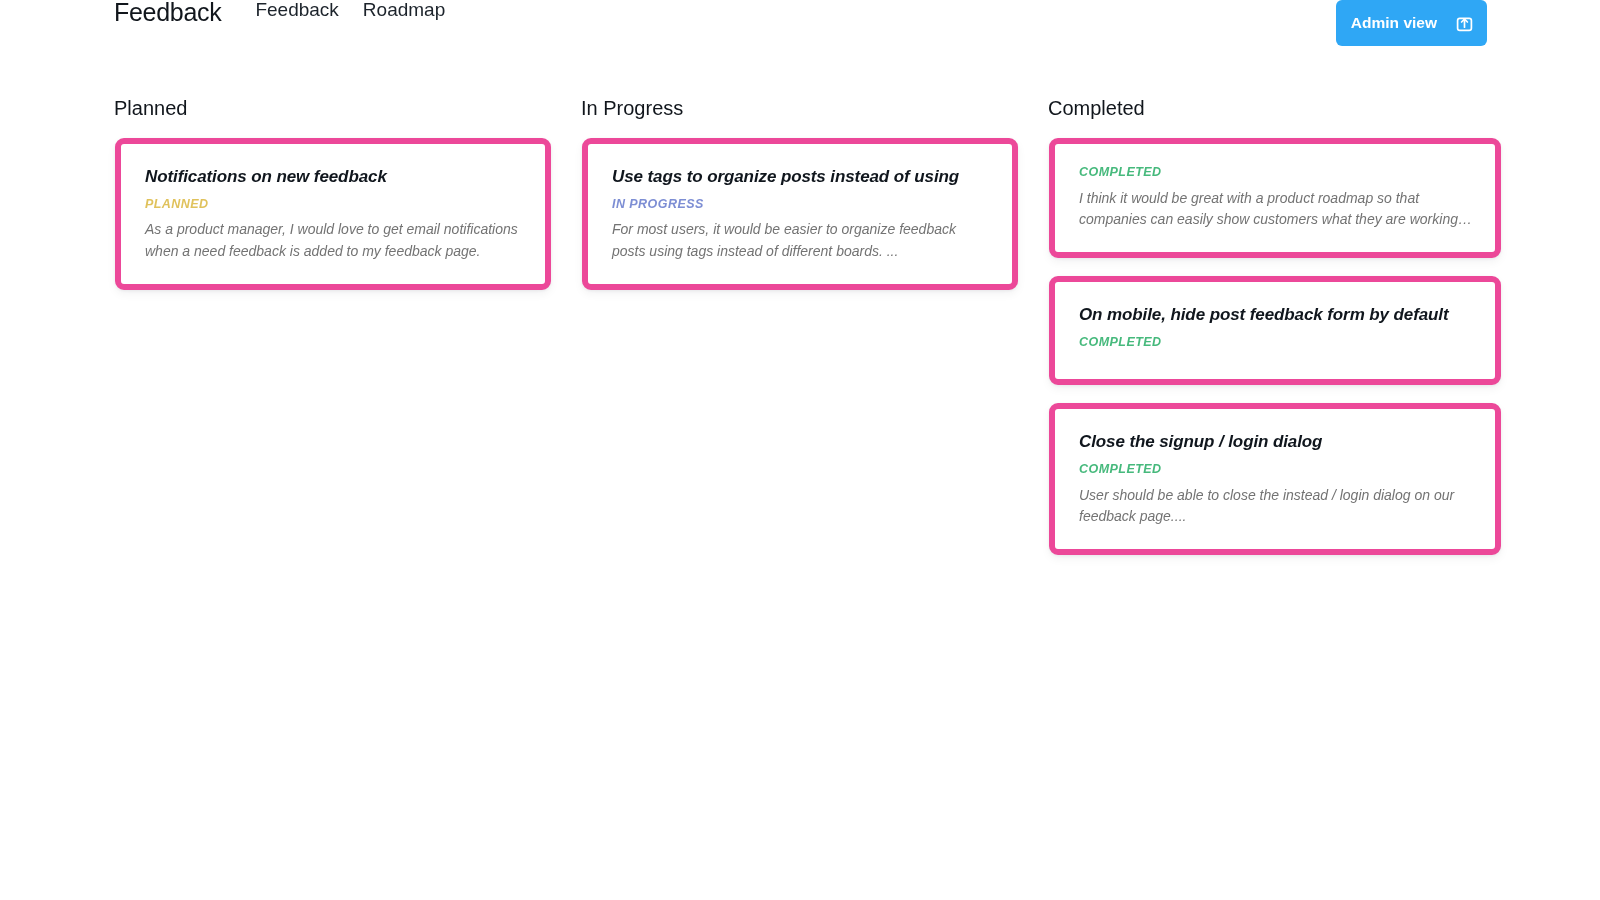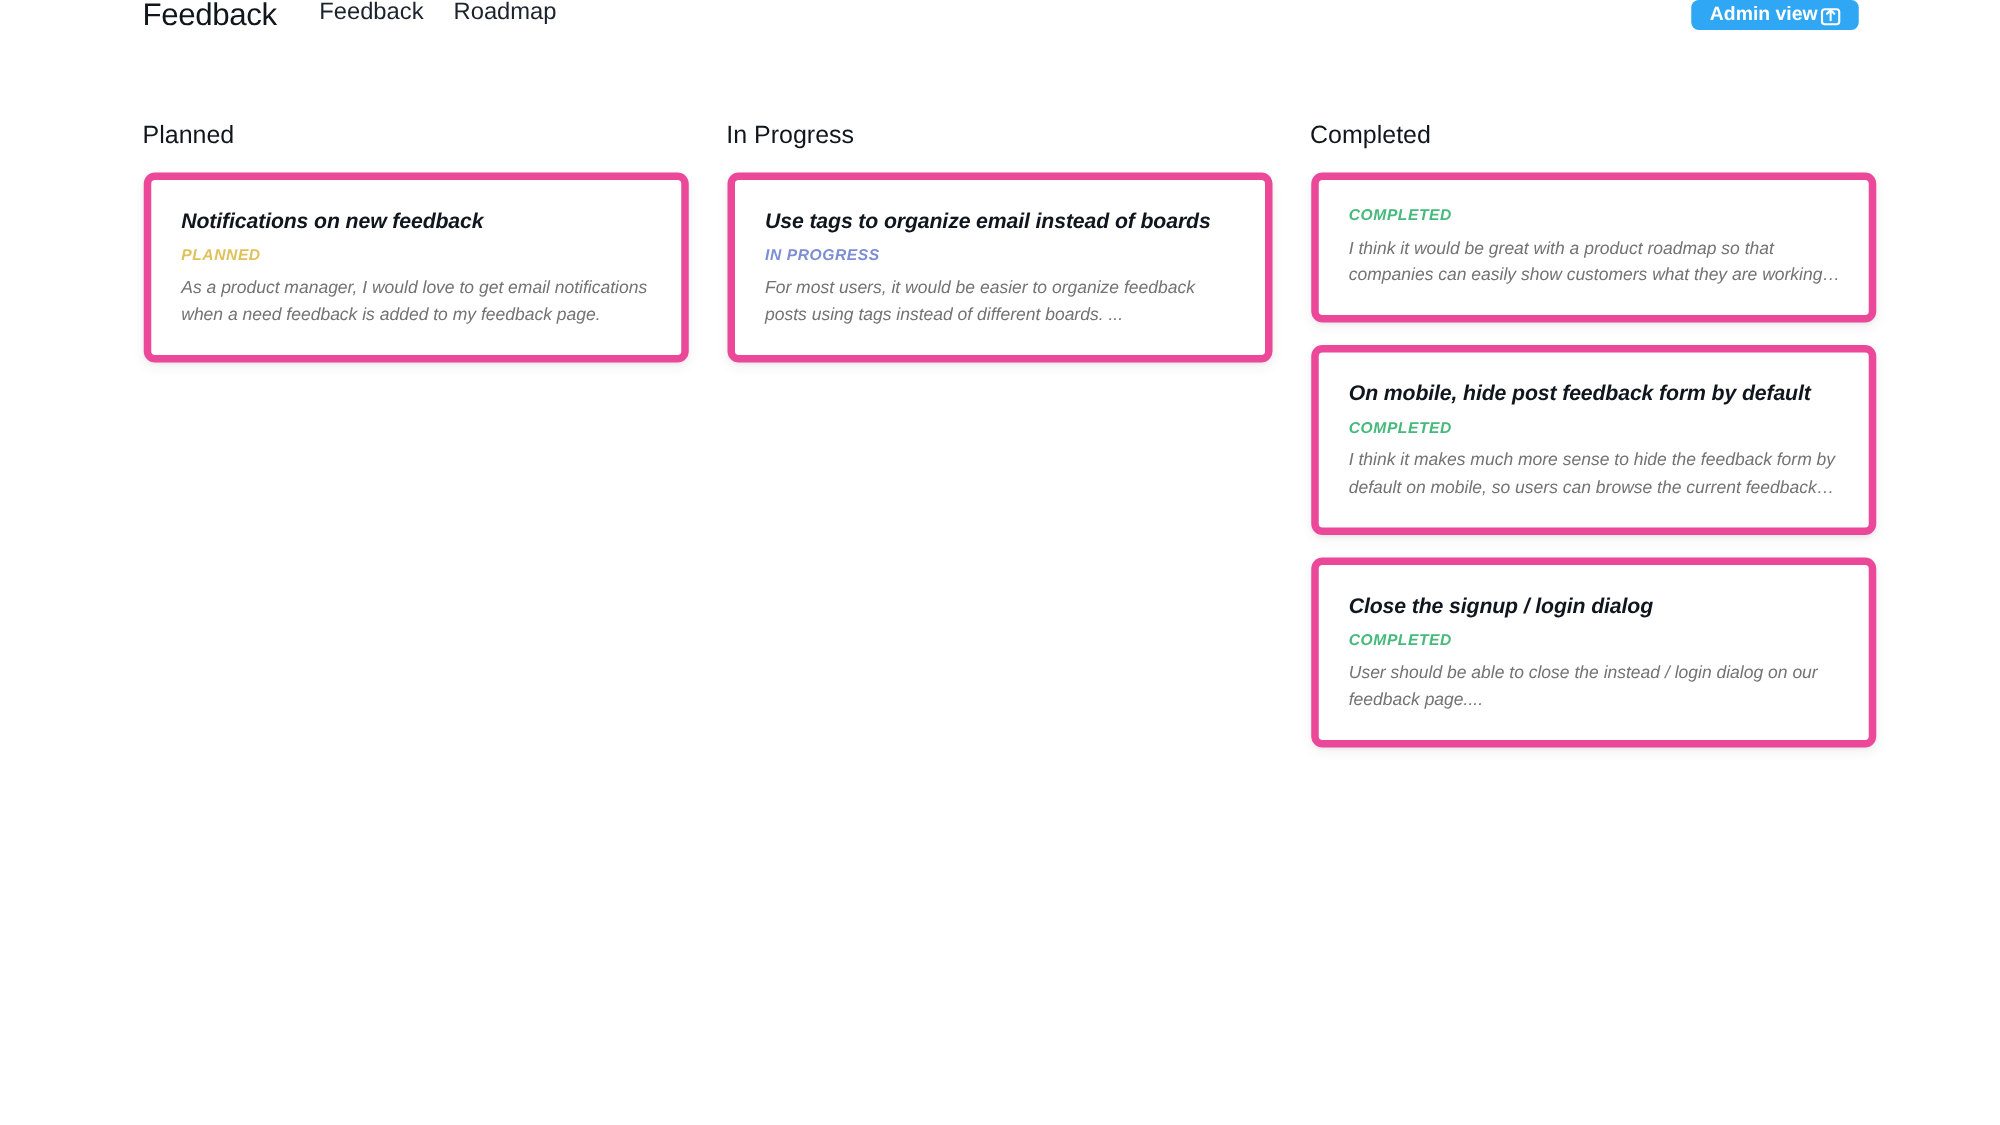--- a/index.html
+++ b/index.html
@@ -57,25 +57,25 @@
     line-height: 1;
     white-space: nowrap;
     cursor: pointer;
   }
 
   .header-spacer { flex: 1 1 auto; }
 
   .admin-btn {
     display: inline-flex;
     align-items: center;
-    gap: 2px;
+    gap: 19px;
     background: #2fa7f5;
     border: none;
     border-radius: 6px;
-    height: 24px;
+    height: 46px;
     padding: 0 14px 0 15px;
     cursor: pointer;
     font-family: inherit;
   }
 
   .admin-btn-label {
     color: #ffffff;
     font-size: 15.5px;
     font-weight: 700;
     line-height: 1;
@@ -202,38 +202,37 @@
           <div class="card-status status-planned">PLANNED</div>
           <div class="card-body">As a product manager, I would love to get email notifications when a need feedback is added to my feedback page.</div>
         </div>
       </div>
     </div>
 
     <div class="column">
       <div class="column-title">In Progress</div>
       <div class="column-cards">
         <div class="card">
-          <div class="card-title">Use tags to organize email instead of boards</div>
+          <div class="card-title">Use tags to organize posts instead of using</div>
           <div class="card-status status-inprogress">IN PROGRESS</div>
           <div class="card-body">For most users, it would be easier to organize feedback posts using tags instead of different boards. ...</div>
         </div>
       </div>
     </div>
 
     <div class="column">
       <div class="column-title">Completed</div>
       <div class="column-cards">
         <div class="card">
           <div class="card-status status-completed">COMPLETED</div>
           <div class="card-body">I think it would be great with a product roadmap so that companies can easily show customers what they are working…</div>
         </div>
         <div class="card">
           <div class="card-title">On mobile, hide post feedback form by default</div>
           <div class="card-status status-completed">COMPLETED</div>
-          <div class="card-body">I think it makes much more sense to hide the feedback form by default on mobile, so users can browse the current feedback…</div>
         </div>
         <div class="card">
           <div class="card-title">Close the signup / login dialog</div>
           <div class="card-status status-completed">COMPLETED</div>
           <div class="card-body">User should be able to close the instead / login dialog on our feedback page....</div>
         </div>
       </div>
     </div>
 
   </div>

